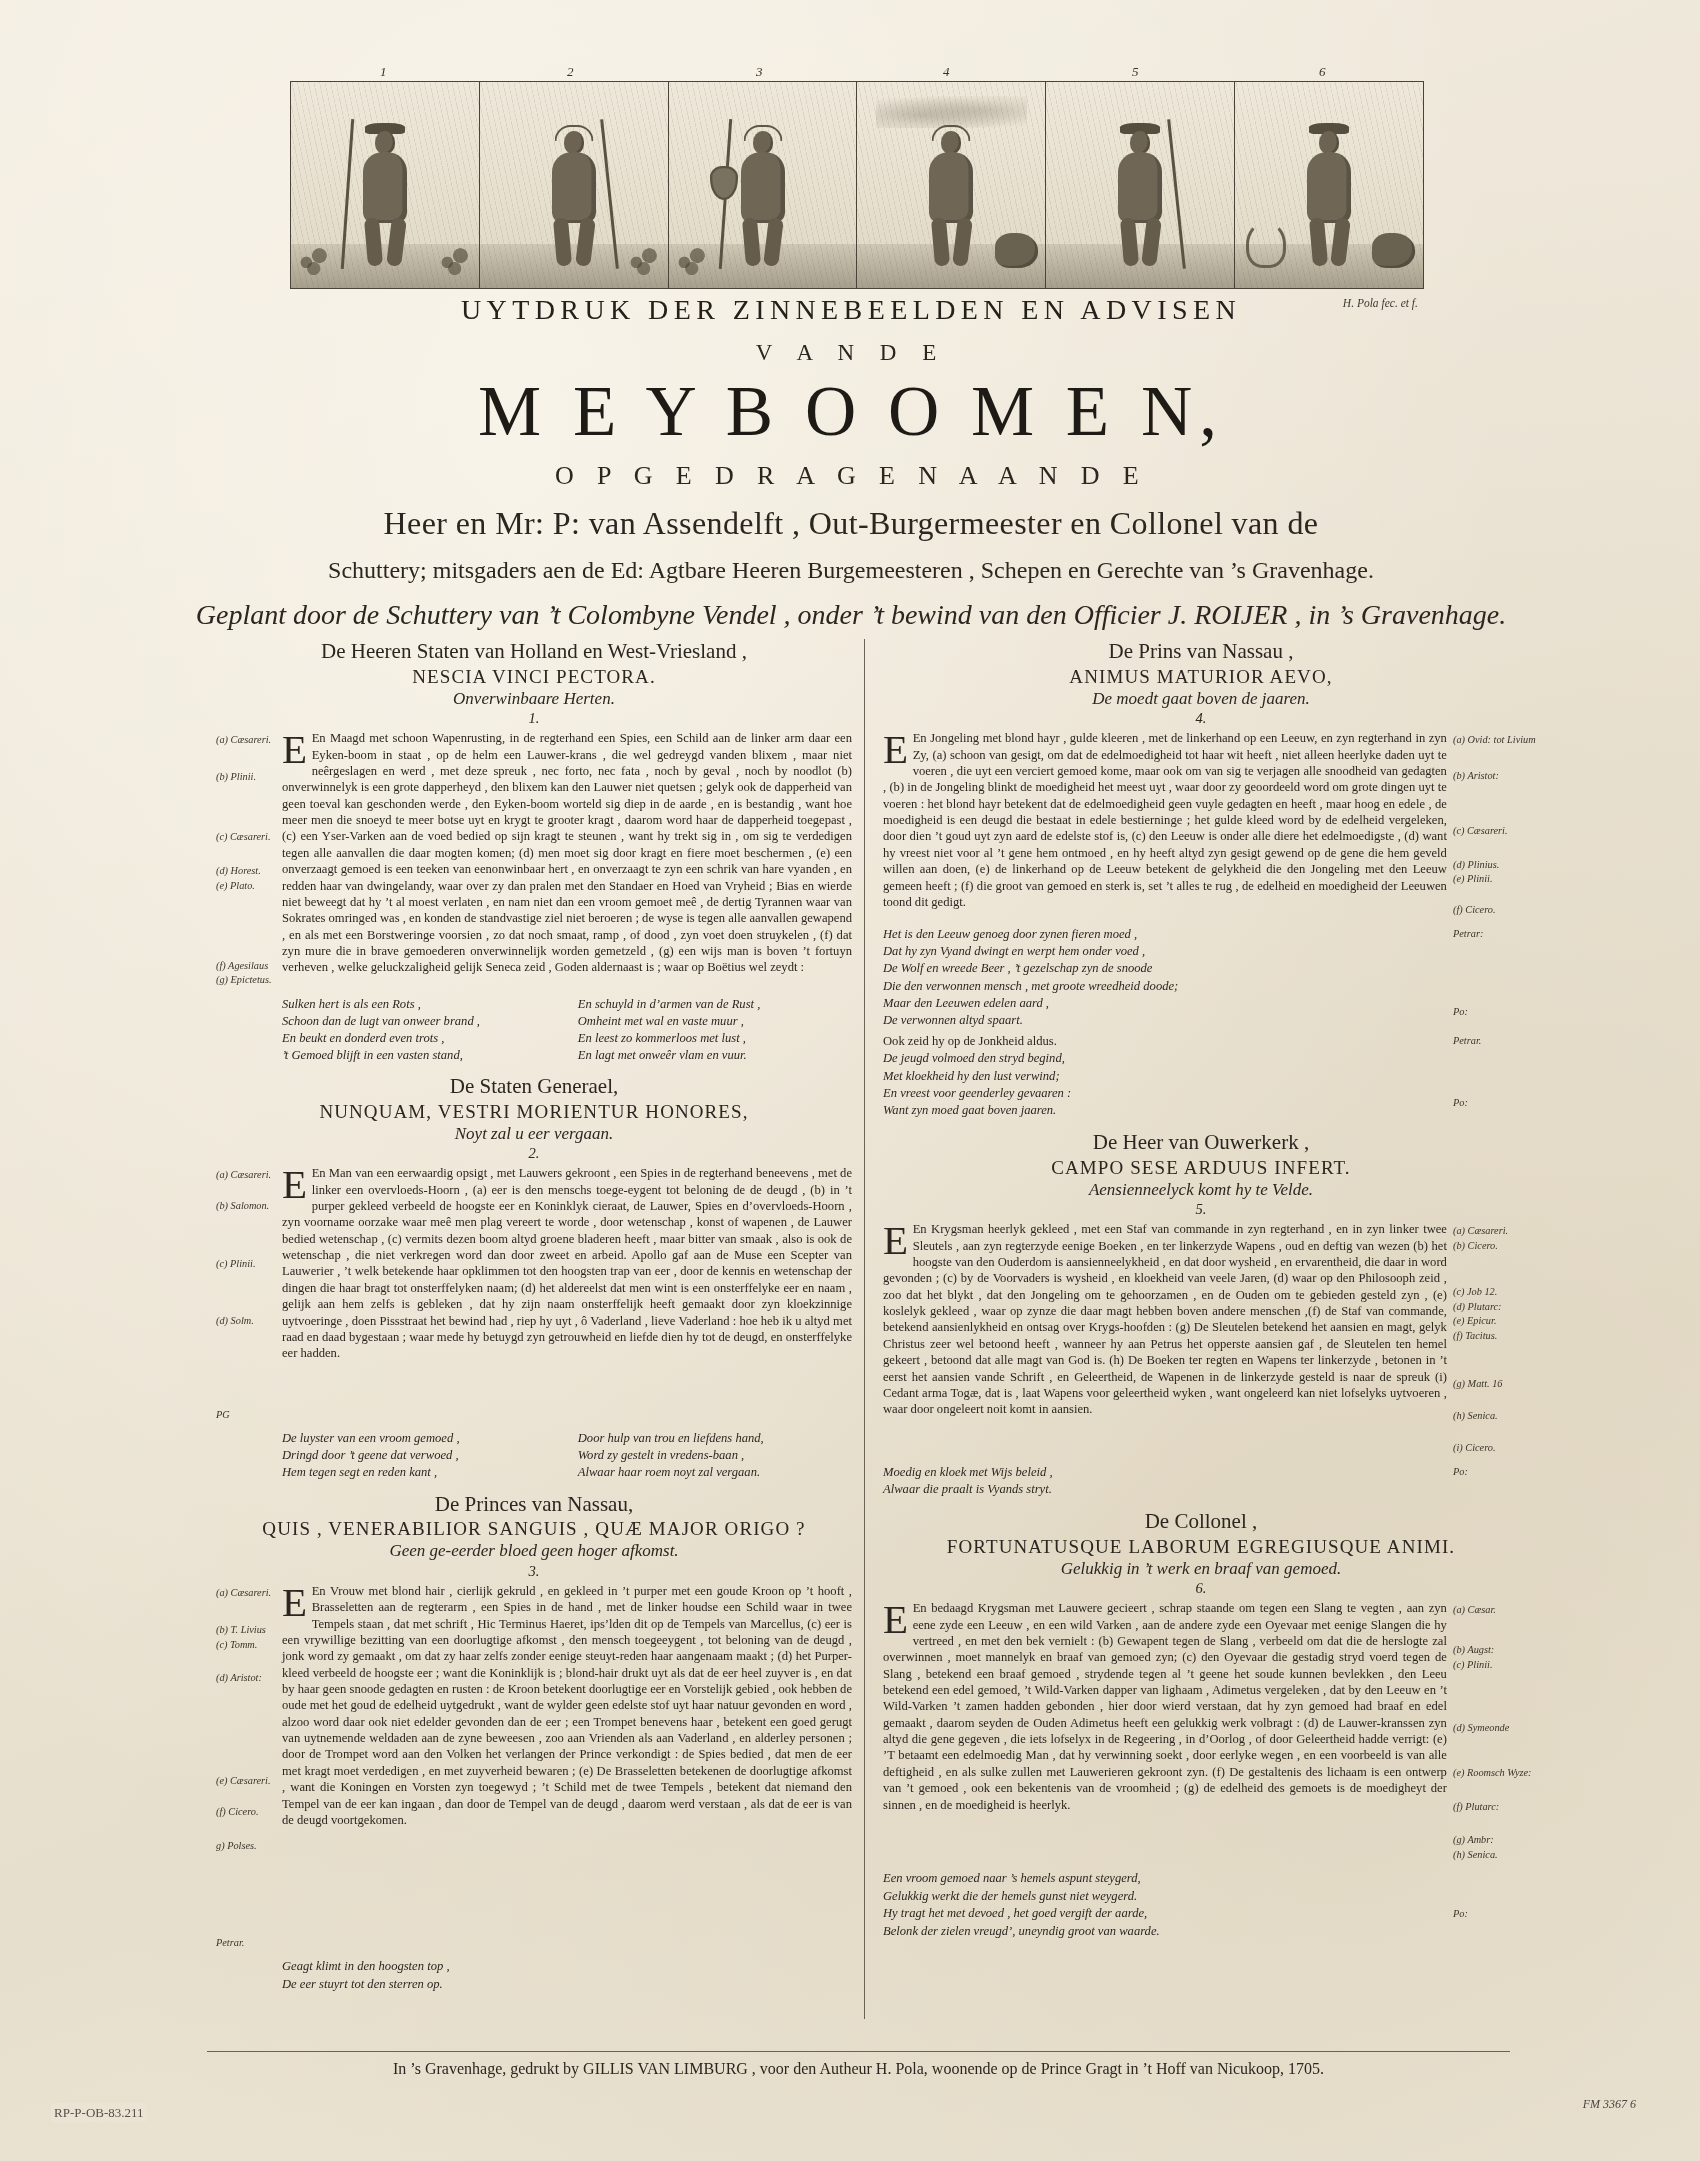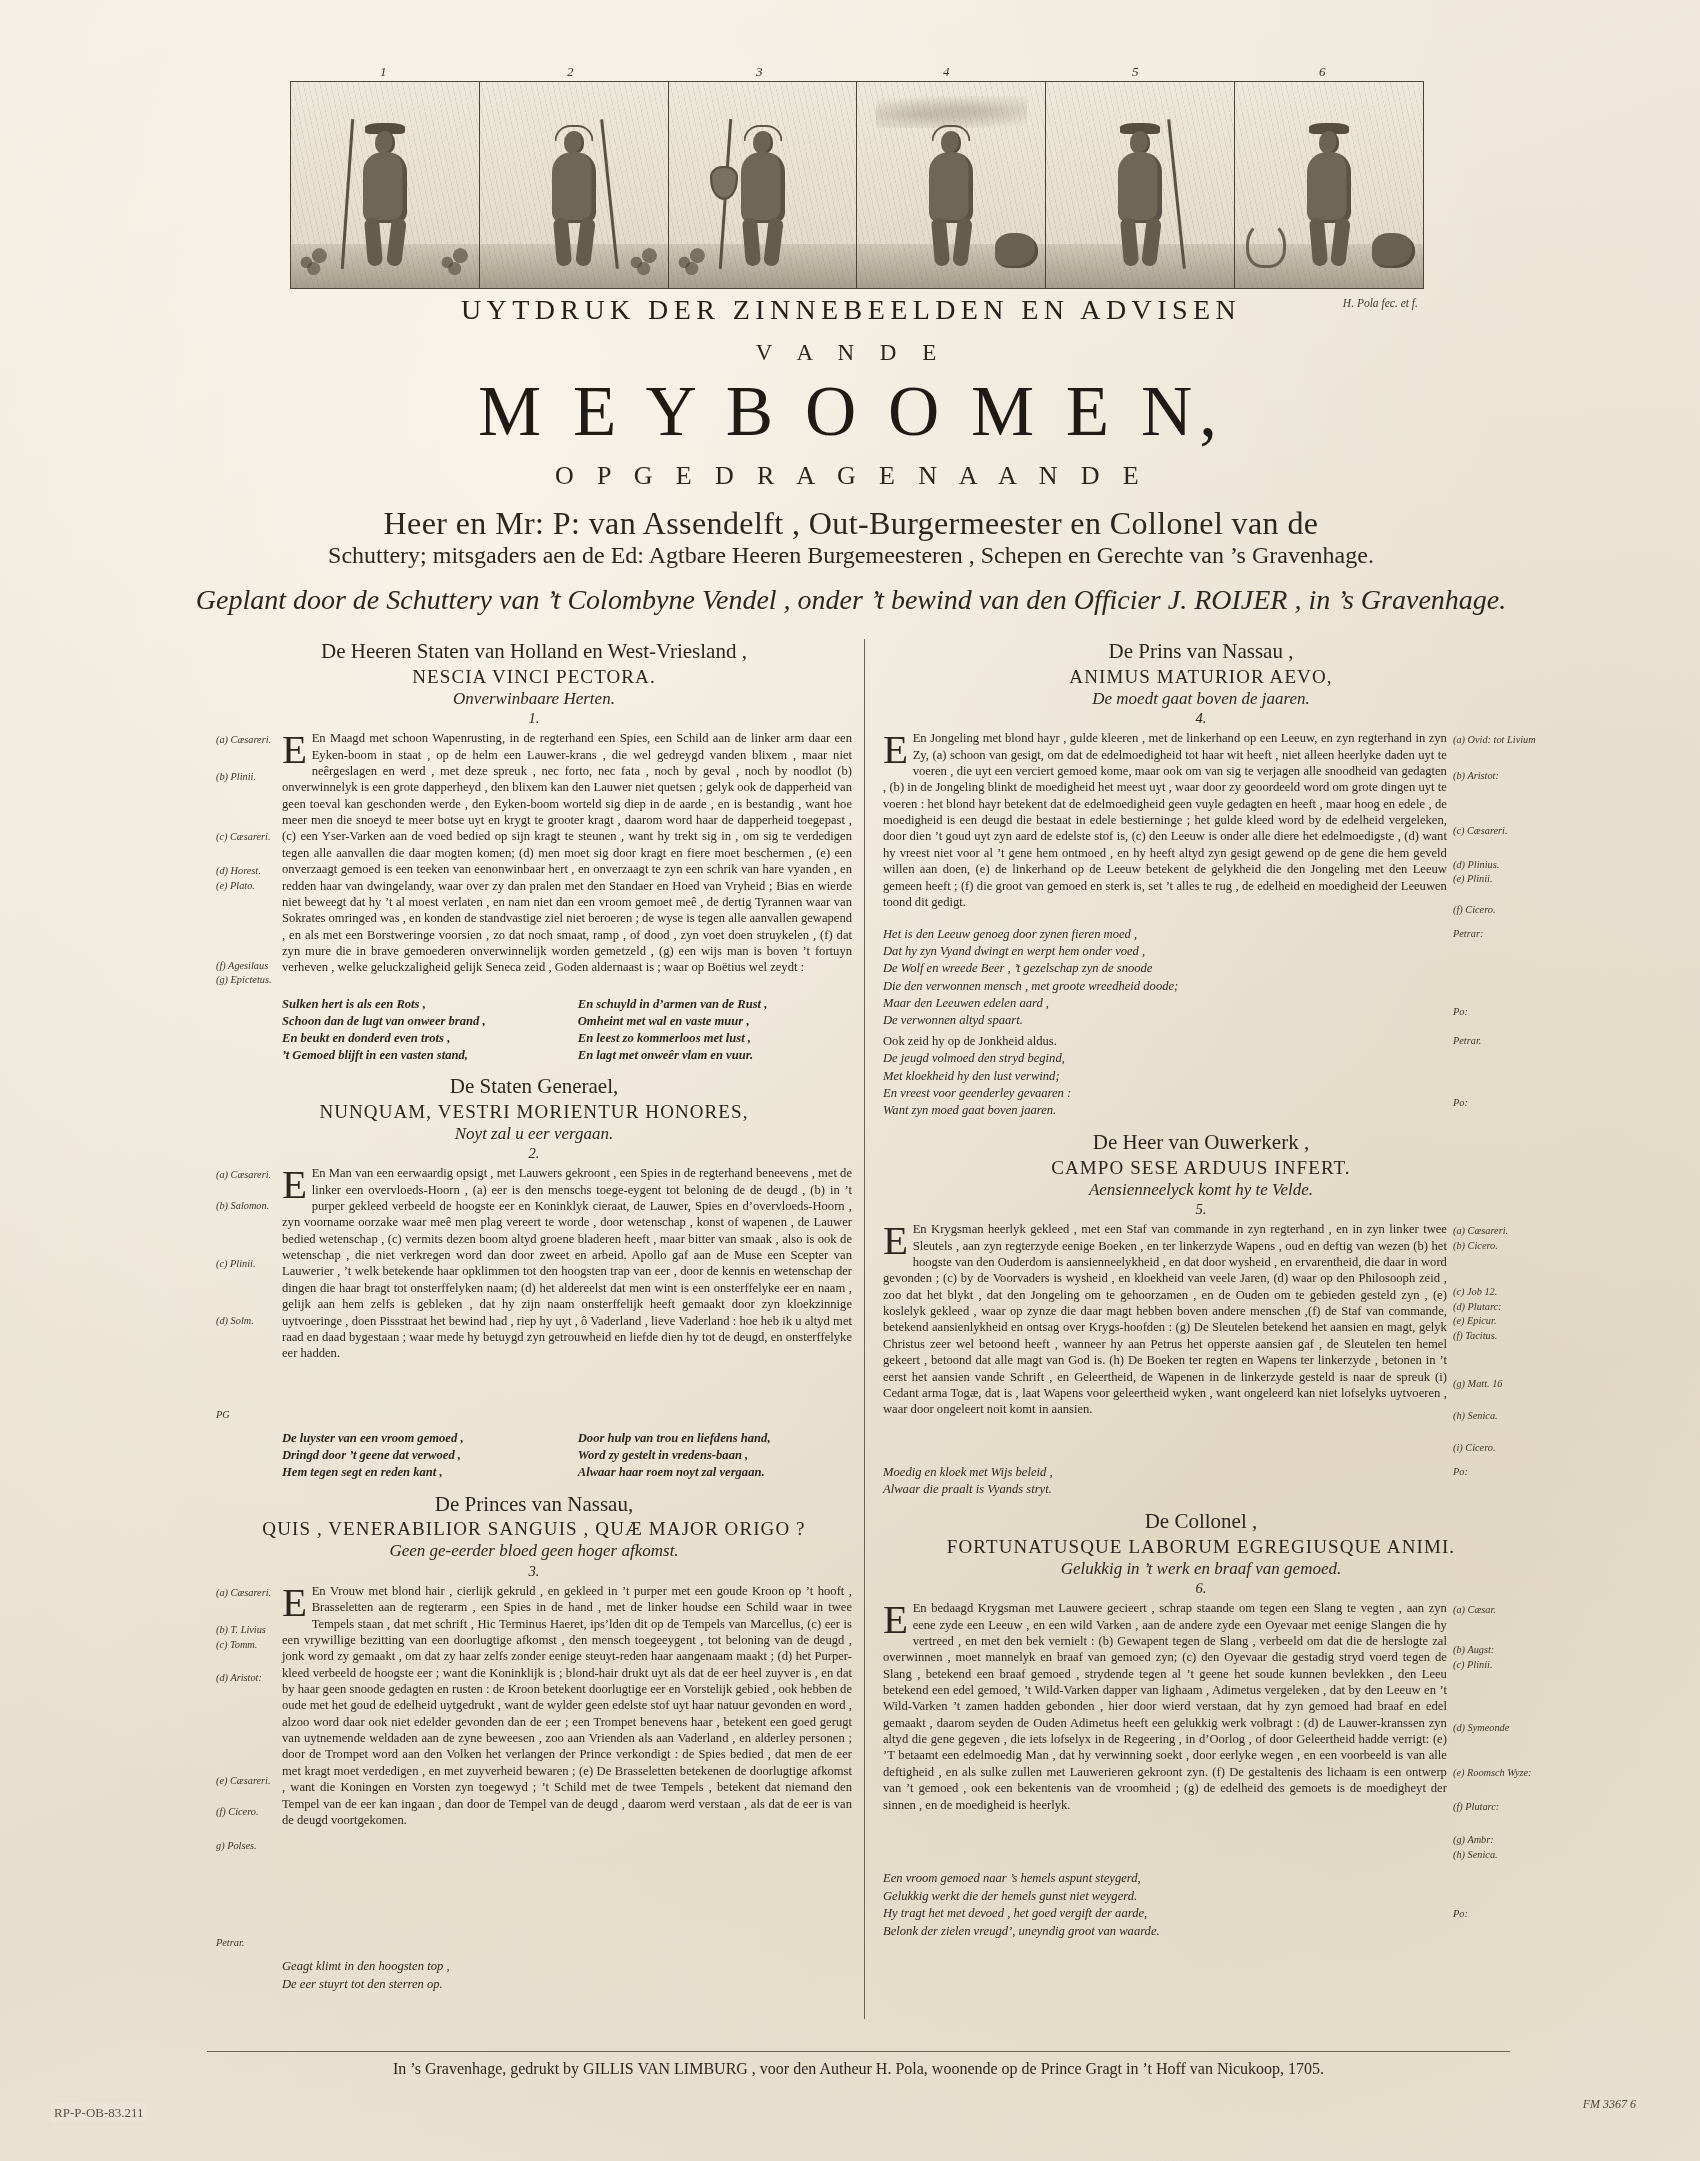--- a/index.html
+++ b/index.html
@@ -233,21 +233,21 @@
     letter-spacing: 8.4px;
     margin-top: 9.2px;
   }
   .t-heer {
     font-size: 32px;
     margin-top: 14px;
     letter-spacing: 0.4px;
   }
   .t-schuttery {
     font-size: 24px;
-    margin-top: 0;
+    margin-top: 15px;
   }
   .t-geplant {
     font-size: 28px;
     font-style: italic;
     margin-top: 15.3px;
   }
 
   
   .columns {
     position: absolute;
@@ -335,21 +335,21 @@
   }
   .verse .marg { padding-top: 1.5px; }
   .verse-body {
     flex: 1 1 auto;
     display: flex;
     gap: 21.5px;
     font-size: 12.6px;
     font-style: italic;
     line-height: 1.35;
   }
-  .verse-body .vcol { flex: 1 1 0; font-weight: bold; }
+  .verse-body .vcol { flex: 1 1 0; }
   .verse-single {
     font-size: 12.6px;
     font-style: italic;
     line-height: 1.38;
     flex: 1 1 auto;
   }
   .verse-lines div { white-space: nowrap; }
 
   
   .footer-rule {

